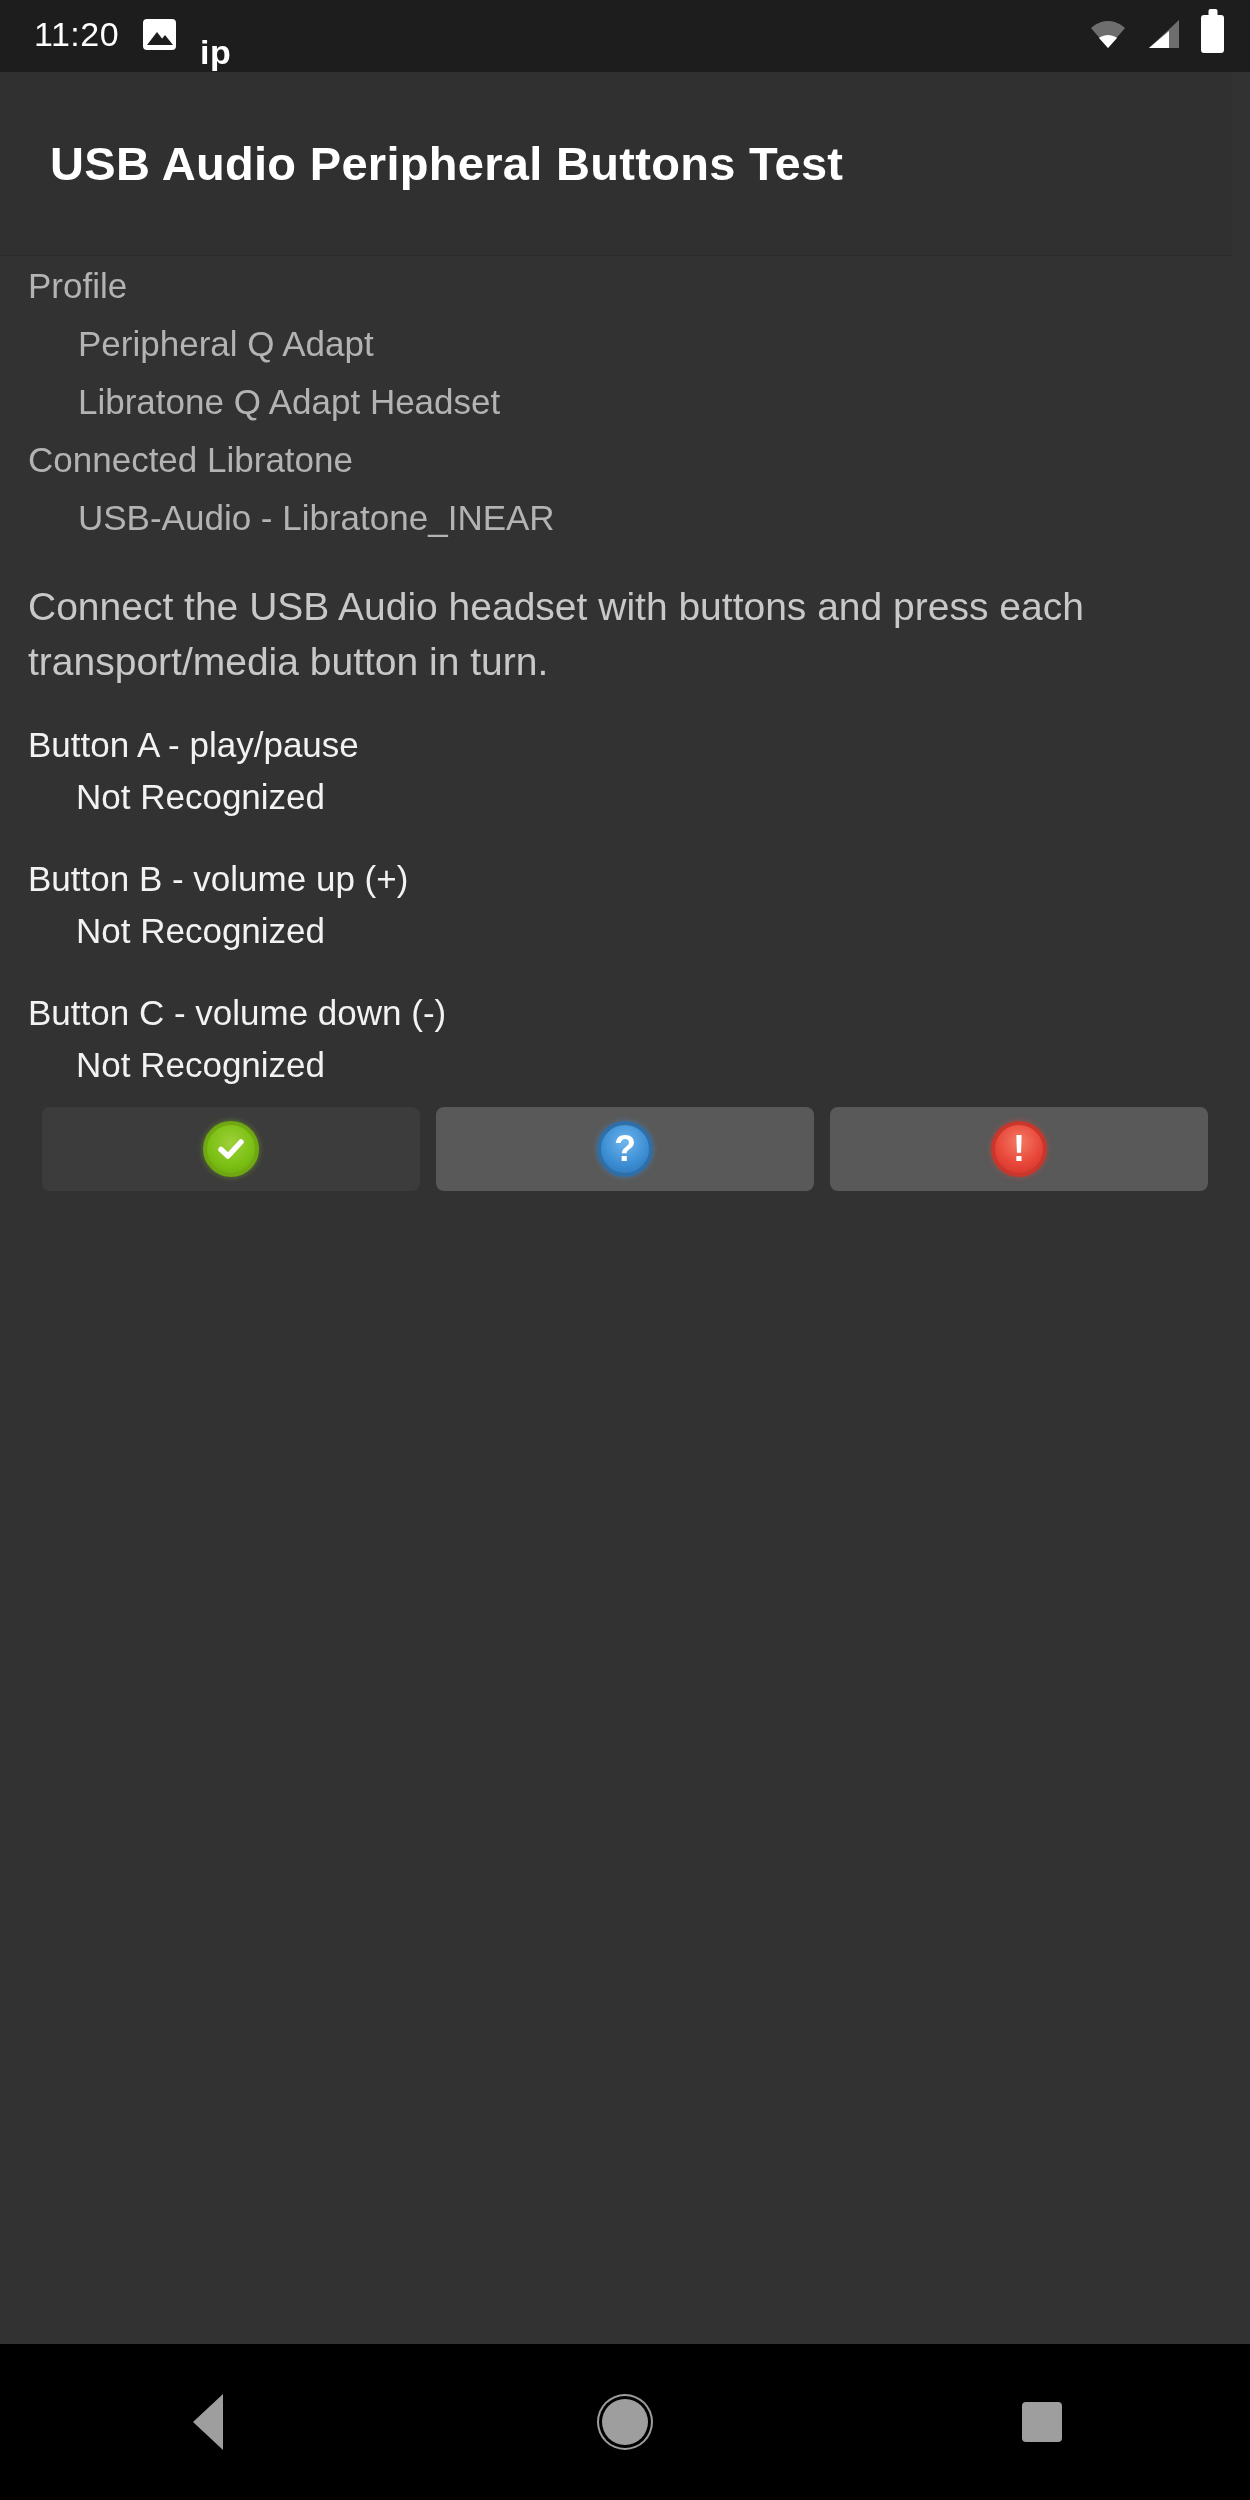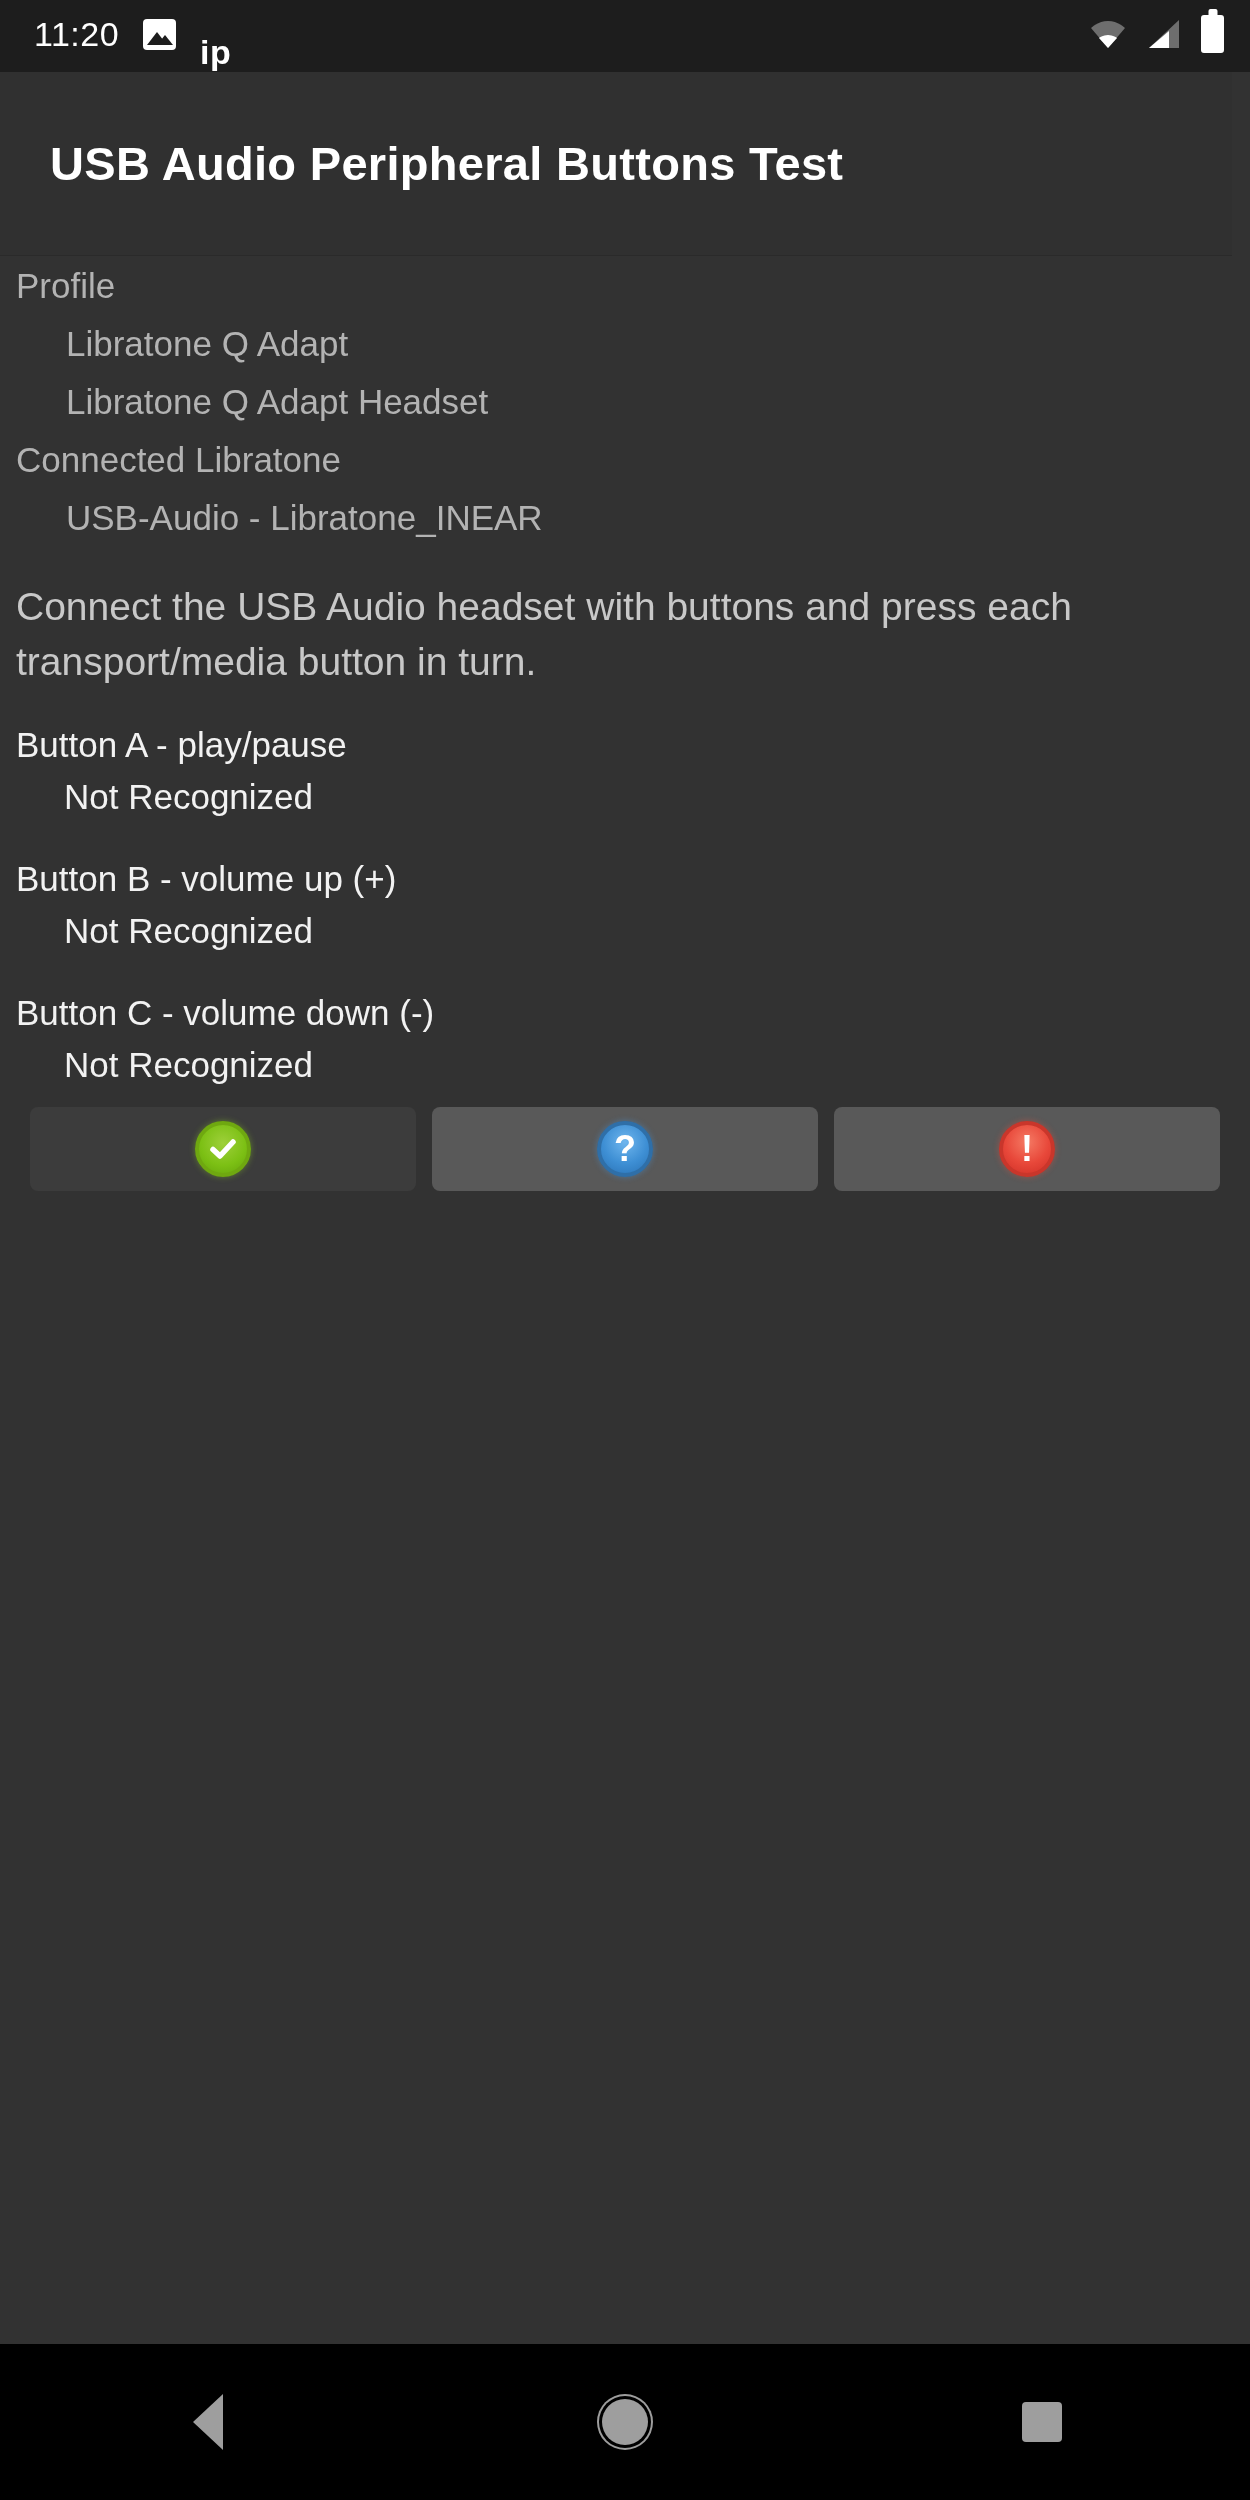--- a/index.html
+++ b/index.html
@@ -125,21 +125,21 @@
     letter-spacing: 0.3px;
   }
 
   
   .content {
     position: absolute;
     top: 257px;
     left: 0;
     width: 1250px;
     box-sizing: border-box;
-    padding: 0 16px;
+    padding: 0 28px;
   }
   .line {
     font-size: 35px;
     line-height: 58px;
     white-space: pre;
   }
   .dim { color: #b3b3b3; }
   .indent { padding-left: 50px; }
 
   .instructions {
@@ -291,21 +291,21 @@
   </div>
 
   <div class="app-bar">
     <span class="app-title">USB Audio Peripheral Buttons Test</span>
   </div>
 
   <div class="content">
 
     <div>
       <div class="line dim">Profile</div>
-      <div class="line dim indent">Libratone Q Adapt</div>
+      <div class="line dim indent">Peripheral Q Adapt</div>
       <div class="line dim indent">Libratone Q Adapt Headset</div>
       <div class="line dim">Connected Libratone</div>
       <div class="line dim indent">USB-Audio - Libratone_INEAR</div>
     </div>
 
     <div class="instructions">Connect the USB Audio headset with buttons and press each transport/media button in turn.</div>
 
     <div class="btn-block">
       <div class="heading">Button A - play/pause</div>
       <div class="status">Not Recognized</div>

